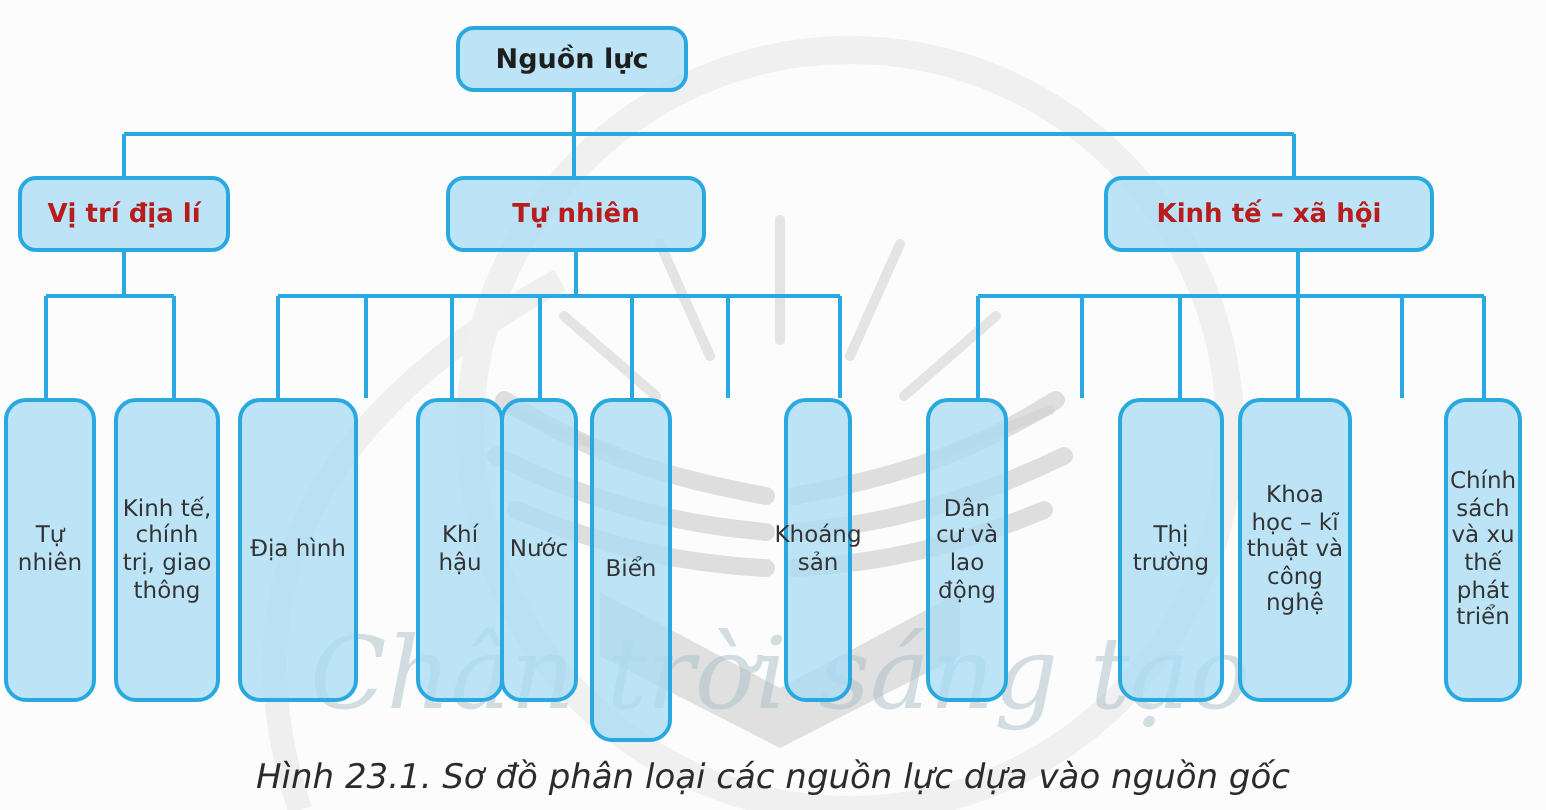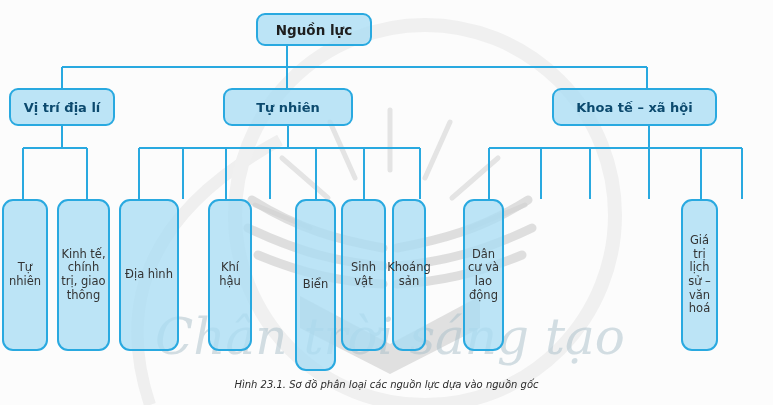--- a/index.html
+++ b/index.html
@@ -11,26 +11,26 @@
   .layer{position:absolute;left:0;top:0;width:773px;height:405px;}
   .box{
     position:absolute;
     box-sizing:border-box;
     border:2px solid #29a9e0;
     background:rgba(169,221,243,0.78);
     display:flex;align-items:center;justify-content:center;
     text-align:center;color:#2b2b2b;
     z-index:3;
   }
-  .lvl1{border-radius:9px;font-weight:bold;font-size:13.5px;color:#1e1e1e;margin-left:28px;}
-  .lvl2{border-radius:9px;font-weight:bold;font-size:13px;color:#0c4a6e;}
+  .lvl1{border-radius:9px;font-weight:bold;font-size:13.5px;color:#1e1e1e;}
+  .lvl2{border-radius:9px;font-weight:bold;font-size:13px;color:#b91c1c;}
   .leaf{border-radius:11px;font-size:11.5px;line-height:1.18;padding:2px;color:#333;}
   .caption{
     position:absolute;left:0;top:379px;width:773px;
-    text-align:center;font-style:italic;font-size:10px;color:#2b2b2b;
+    text-align:center;font-style:italic;font-size:17px;color:#2b2b2b;
     z-index:4;
   }
 </style>
 </head>
 <body>
 
 <div class="page">
 
   <svg class="layer" style="z-index:1" viewBox="0 0 773 405">
     <path d="M150,405 Q95,240 280,140" stroke="#efefef" stroke-width="12" fill="none"></path>
@@ -65,28 +65,30 @@
       M316,148 L316,199 M364,148 L364,199 M420,148 L420,199
       M649,126 L649,148  M489,148 L742,148
       M489,148 L489,199 M541,148 L541,199 M590,148 L590,199
       M649,148 L649,199 M701,148 L701,199 M742,148 L742,199"></path>
   </svg>
 
   <div class="box lvl1" style="left:228px;top:13px;width:116px;height:33px">Nguồn lực</div>
 
   <div class="box lvl2" style="left:9px;top:88px;width:106px;height:38px">Vị trí địa lí</div>
   <div class="box lvl2" style="left:223px;top:88px;width:130px;height:38px">Tự nhiên</div>
-  <div class="box lvl2" style="left:552px;top:88px;width:165px;height:38px">Khoa tế – xã hội</div>
+  <div class="box lvl2" style="left:552px;top:88px;width:165px;height:38px">Kinh tế – xã hội</div>
 
   <div class="box leaf" style="left:2px;top:199px;width:46px;height:152px">Tự nhiên</div>
   <div class="box leaf" style="left:57px;top:199px;width:53px;height:152px">Kinh tế, chính trị, giao thông</div>
 
   <div class="box leaf" style="left:119px;top:199px;width:60px;height:152px">Địa hình</div>
   <div class="box leaf" style="left:208px;top:199px;width:44px;height:152px">Khí hậu</div>
+  <div class="box leaf" style="left:250px;top:199px;width:39px;height:152px">Nước</div>
   <div class="box leaf" style="left:295px;top:199px;width:41px;height:172px">Biển</div>
-  <div class="box leaf" style="left:341px;top:199px;width:45px;height:152px">Sinh vật</div>
   <div class="box leaf" style="left:392px;top:199px;width:34px;height:152px">Khoáng sản</div>
 
   <div class="box leaf" style="left:463px;top:199px;width:41px;height:152px">Dân cư và lao động</div>
-  <div class="box leaf" style="left:681px;top:199px;width:37px;height:152px">Giá trị lịch sử – văn hoá</div>
+  <div class="box leaf" style="left:559px;top:199px;width:53px;height:152px">Thị trường</div>
+  <div class="box leaf" style="left:619px;top:199px;width:57px;height:152px">Khoa học – kĩ thuật và công nghệ</div>
+  <div class="box leaf" style="left:722px;top:199px;width:39px;height:152px">Chính sách và xu thế phát triển</div>
 
   <div class="caption">Hình 23.1. Sơ đồ phân loại các nguồn lực dựa vào nguồn gốc</div>
 </div>
 
 </body></html>

